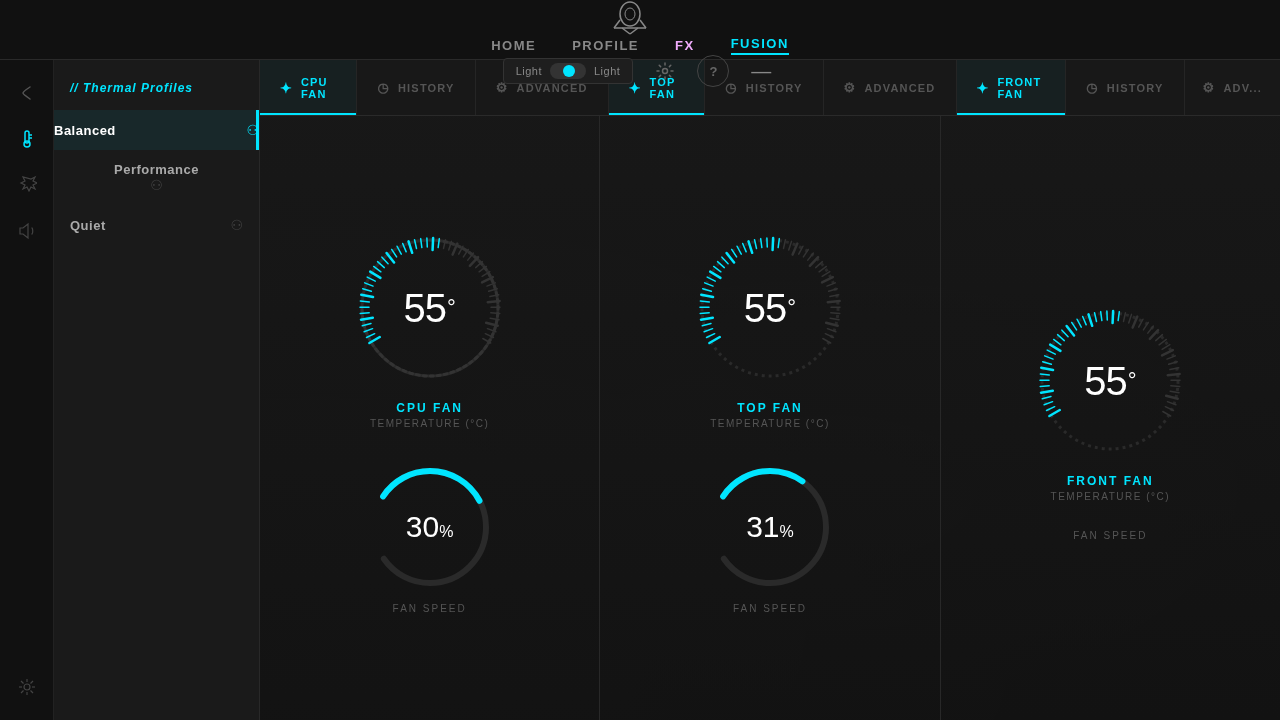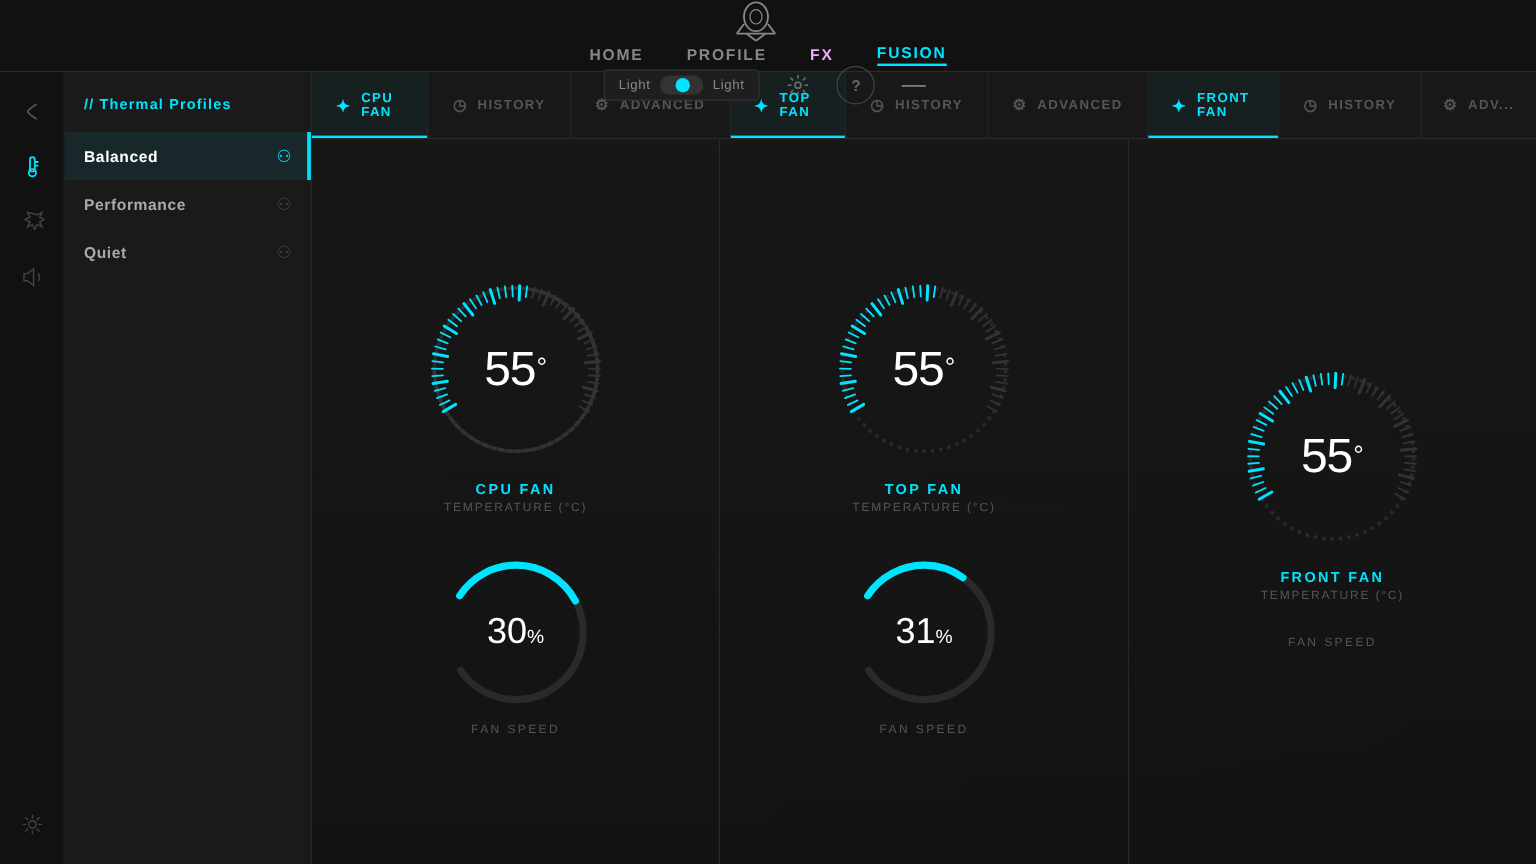--- a/index.html
+++ b/index.html
@@ -96,32 +96,32 @@
         <line x1="15" y1="10" x2="18" y2="10" stroke="#444" stroke-width="1.2"></line>
         <line x1="4" y1="4" x2="6.5" y2="6.5" stroke="#444" stroke-width="1.2"></line>
         <line x1="13.5" y1="13.5" x2="16" y2="16" stroke="#444" stroke-width="1.2"></line>
         <line x1="16" y1="4" x2="13.5" y2="6.5" stroke="#444" stroke-width="1.2"></line>
         <line x1="6.5" y1="13.5" x2="4" y2="16" stroke="#444" stroke-width="1.2"></line>
       </svg>
     </div>
   </div>
 
   <div style="width:206px;background:#1a1a1a;border-right:1px solid #282828;display:flex;flex-direction:column;position:relative;z-index:2;">
-    <div style="padding:18px 16px 14px 16px;">
+    <div style="padding:18px 16px 14px 16px;font-style:italic;">
       <span style="color:#00e5ff;font-size:12px;font-weight:600;letter-spacing:1px;">// </span>
       <span style="color:#00e5ff;font-size:12px;font-weight:600;letter-spacing:1px;">Thermal Profiles</span>
     </div>
 
-    <div style="display:flex;align-items:center;justify-content:space-between;padding:12px 16px;background:rgba(0,229,255,0.07);position:relative;cursor:pointer;">
+    <div style="display:flex;align-items:center;justify-content:space-between;padding:12px 0;background:rgba(0,229,255,0.07);position:relative;cursor:pointer;">
       <span style="font-size:13px;font-weight:600;letter-spacing:0.5px;color:#fff;">Balanced</span>
       <span style="color:#00e5ff;font-size:14px;">⚇</span>
       <div style="position:absolute;right:0;top:0;bottom:0;width:3px;background:#00e5ff;"></div>
     </div>
 
-    <div style="display:flex;align-items:center;justify-content:space-between;padding:12px 16px;cursor:pointer;">
+    <div style="display:flex;align-items:center;justify-content:space-between;padding:12px 16px;cursor:pointer;flex-direction:column;">
       <span style="font-size:13px;font-weight:600;letter-spacing:0.5px;color:#aaa;">Performance</span>
       <span style="color:#444;font-size:14px;">⚇</span>
     </div>
 
     <div style="display:flex;align-items:center;justify-content:space-between;padding:12px 16px;cursor:pointer;">
       <span style="font-size:13px;font-weight:600;letter-spacing:0.5px;color:#aaa;">Quiet</span>
       <span style="color:#444;font-size:14px;">⚇</span>
     </div>
 
   </div>

